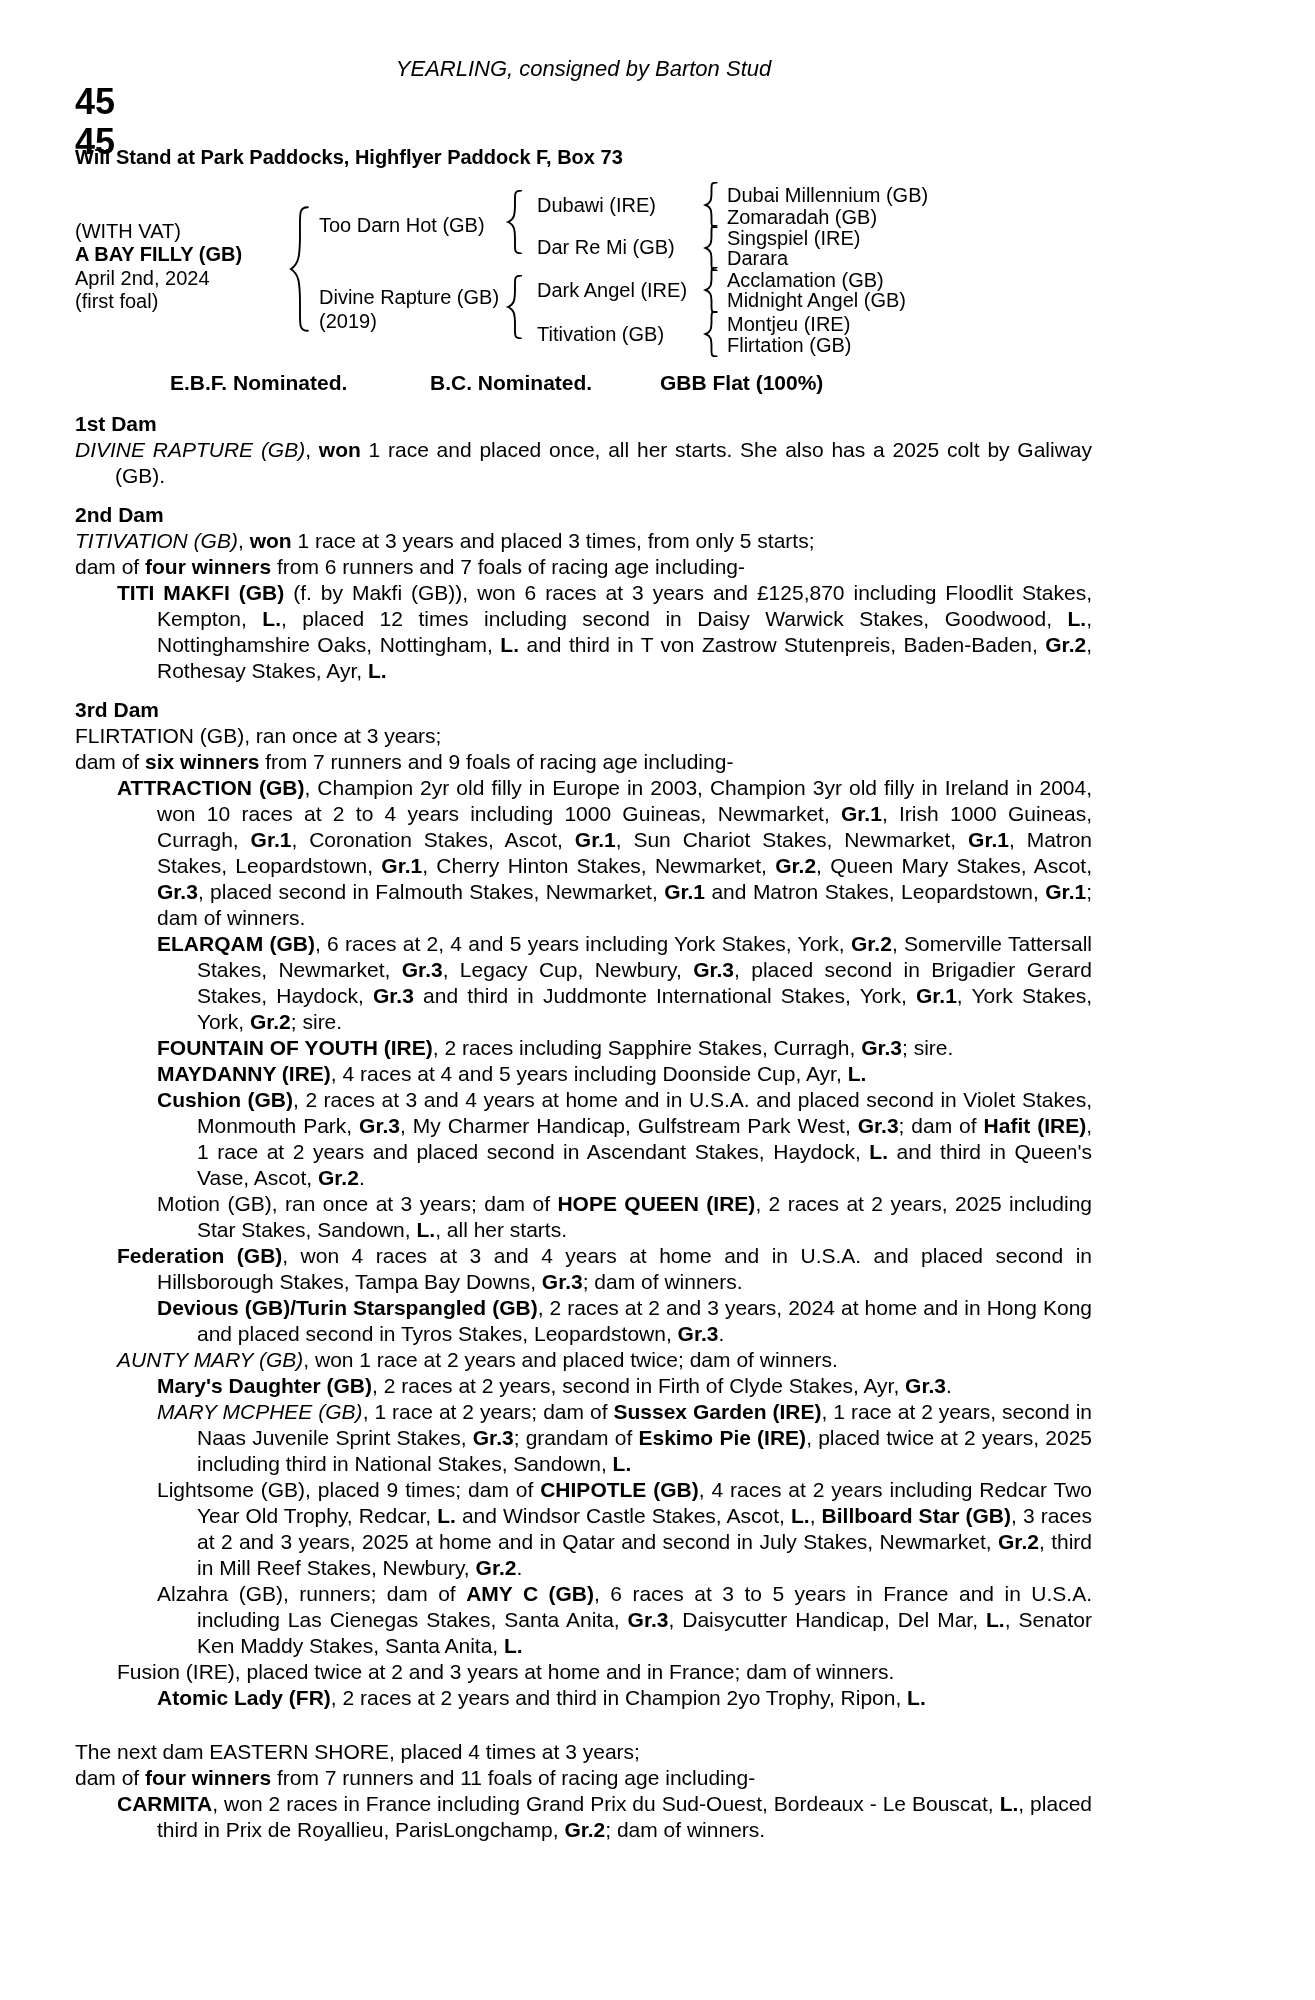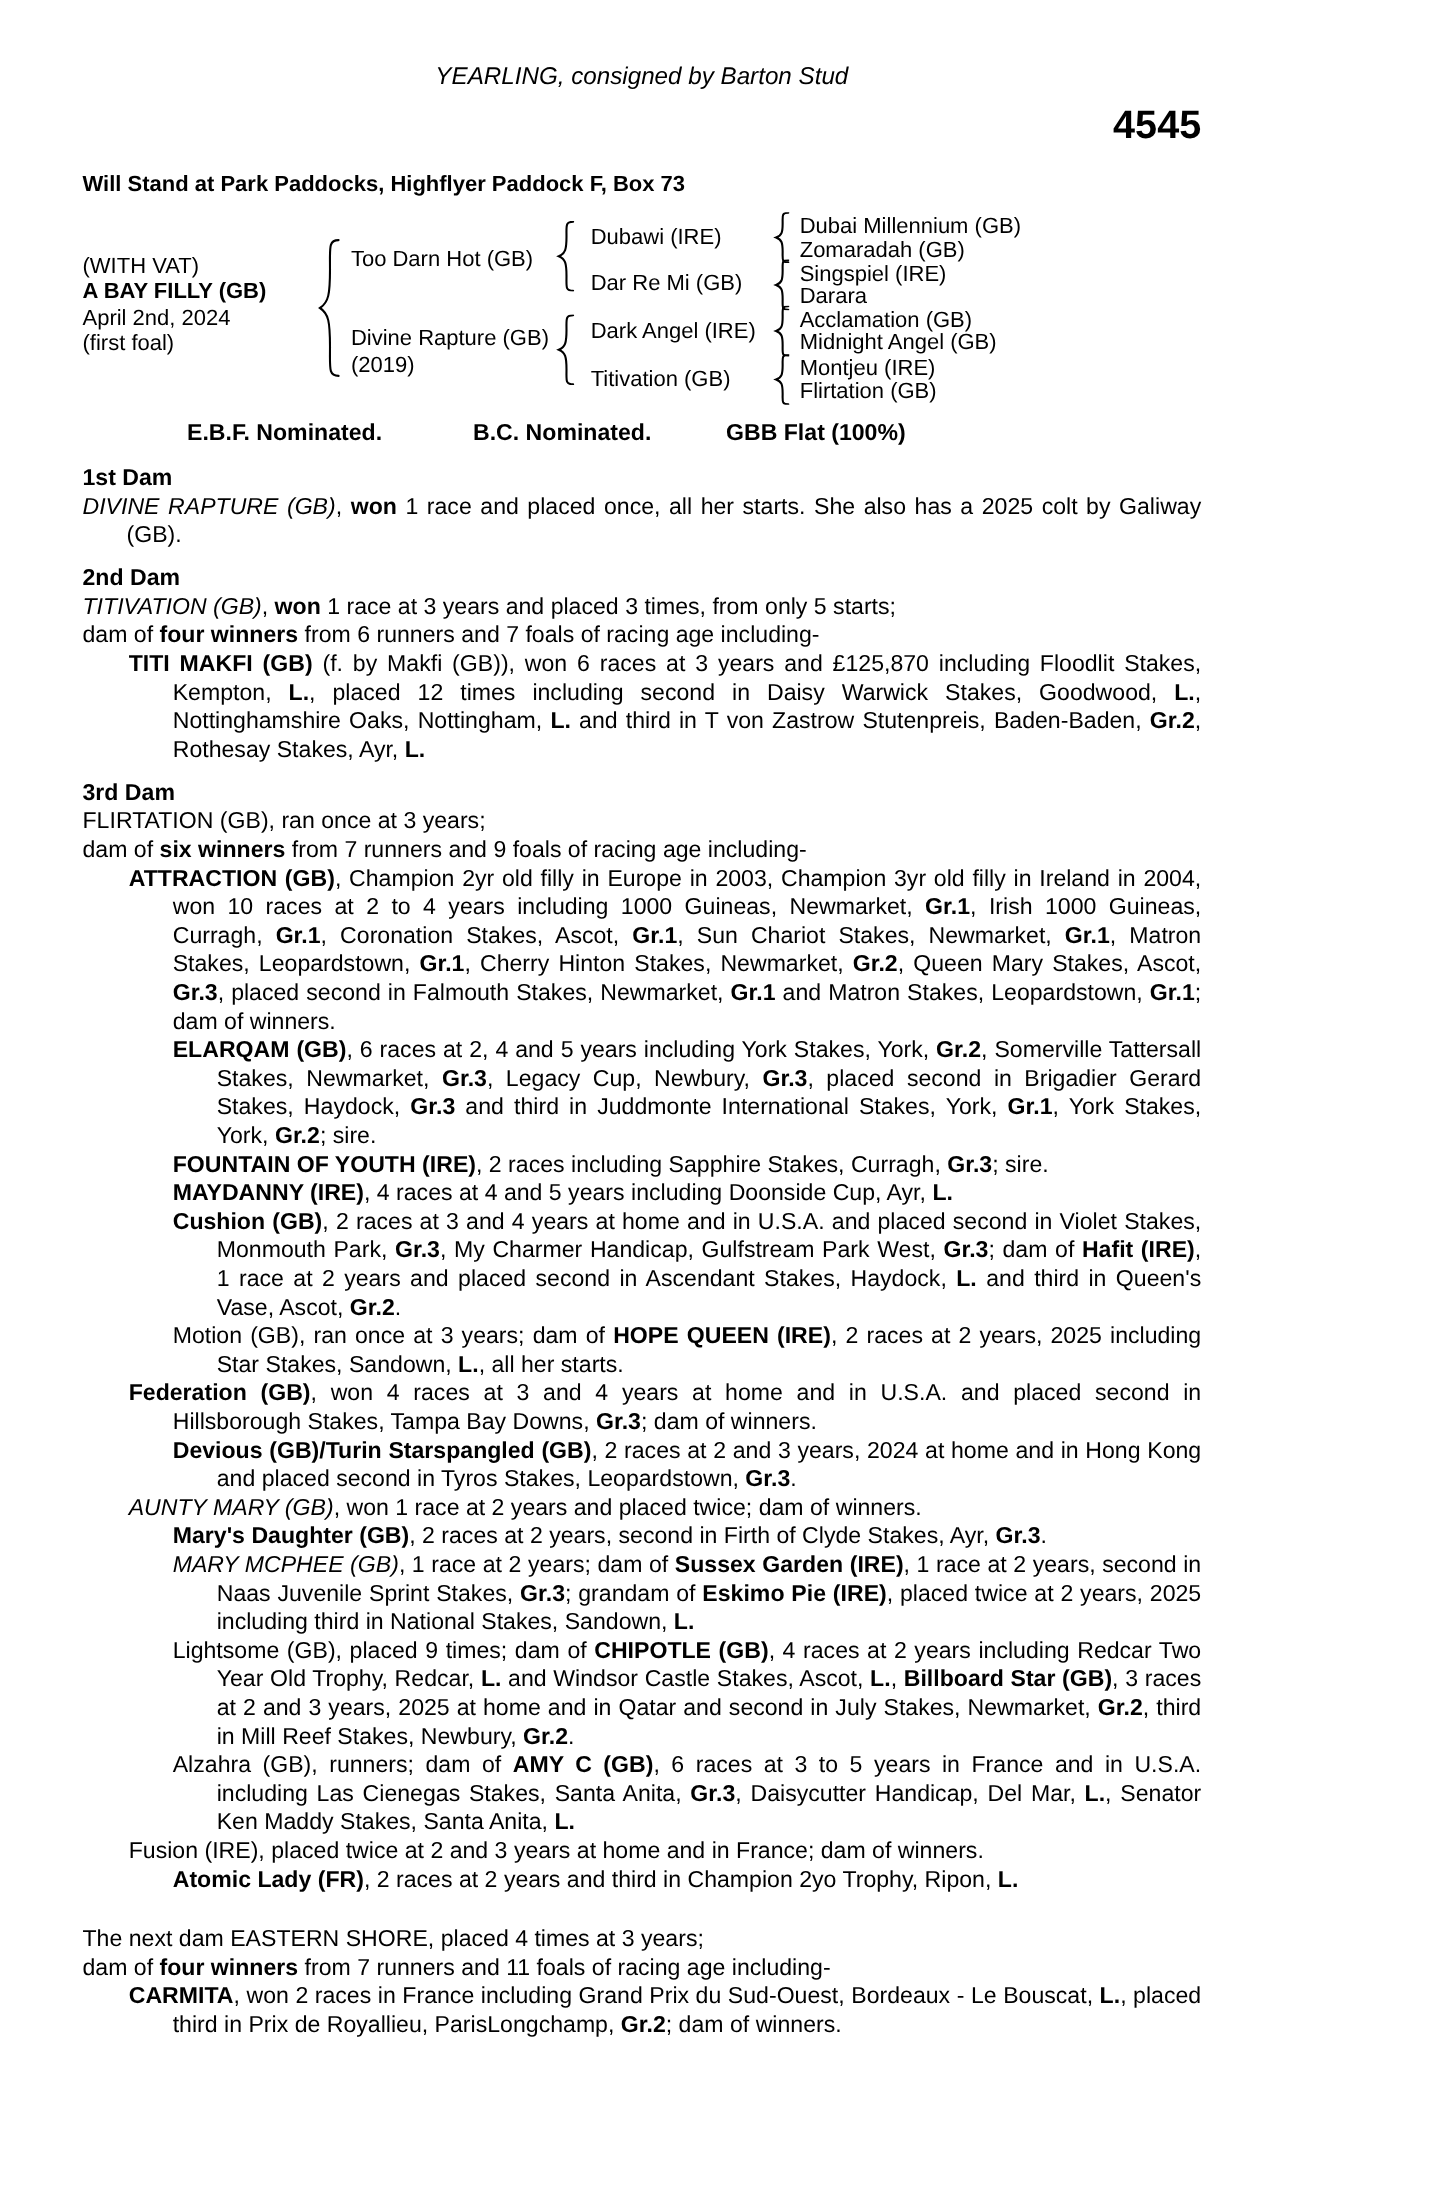--- a/index.html
+++ b/index.html
@@ -15,24 +15,25 @@
     overflow:hidden;
   }
   .title{
     text-align:center;
     font-style:italic;
     font-size:22px;
     line-height:26px;
   }
   .lot-row{
     display:flex;
-    justify-content:flex-end;
+    justify-content:space-between;
     align-items:flex-start;
     height:42px;
-    margin-top:11px;
+    margin-top:0;
+    flex-direction:column;
   }
   .lot-num{ font-weight:bold; font-size:36px; line-height:40px; }
   .stand-line{ font-weight:bold; font-size:20px; line-height:26px; margin-top:20px; }
   .tree{ position:relative; height:192px; margin-top:6px; font-size:20px; line-height:22px; }
   .abs{ position:absolute; white-space:nowrap; }
   .brace{ position:absolute; }
   .brace path{ fill:none; stroke:#000; stroke-width:1.9; stroke-linecap:round; }
   .horse-name{ font-weight:bold;text-align:center; }
   .nominations{ position:relative; height:28px; margin-top:2px; font-weight:bold; font-size:21px; line-height:26px; }
   #sections{ font-size:21px; line-height:26px; margin-top:8px; }

